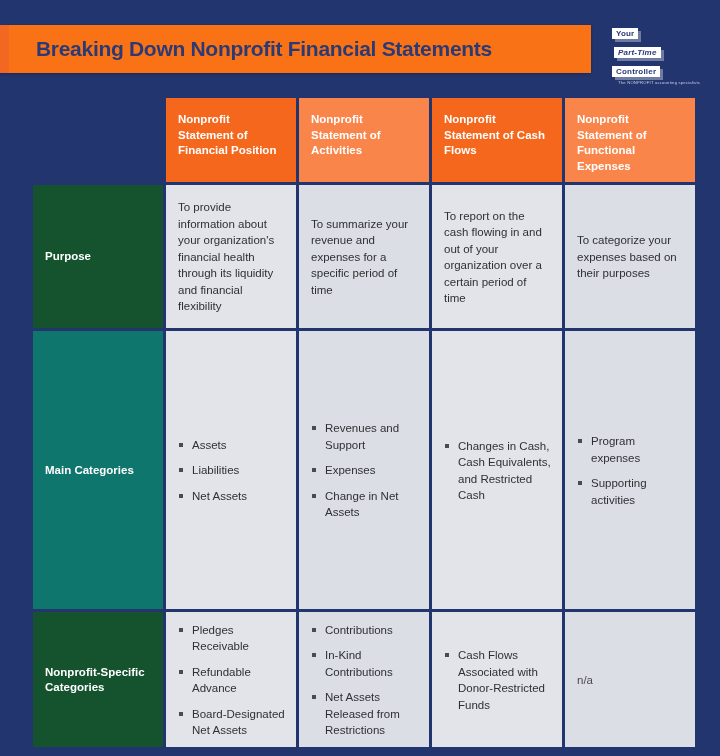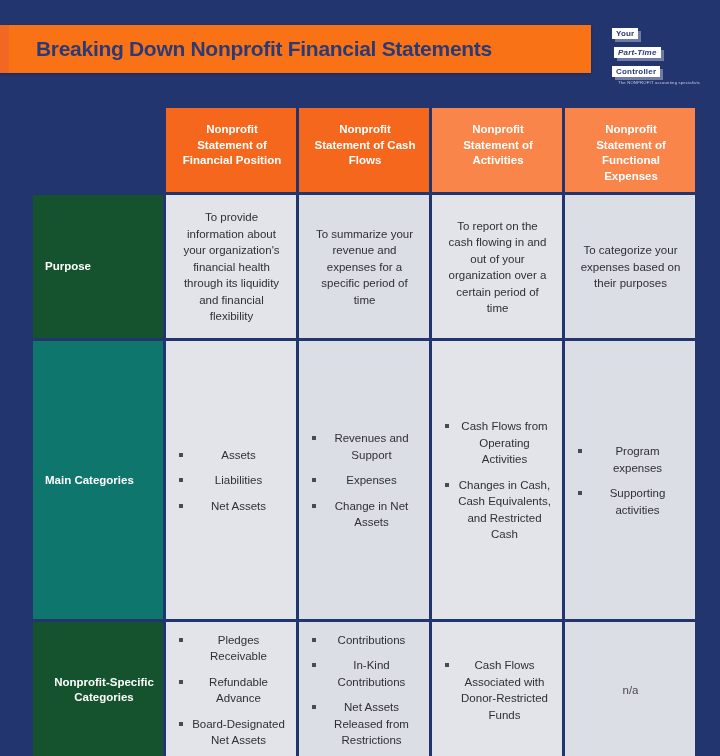--- a/index.html
+++ b/index.html
@@ -77,29 +77,28 @@
     letter-spacing: 0.2px;
     margin-left: 6px;
     margin-top: 1px;
     white-space: nowrap;
   }
 
   
   .table {
     position: absolute;
     left: 33px;
-    top: 108px;
+    top: 98px;
     width: 656px;
     height: 634px;
     display: grid;
     grid-template-columns: 130px 130px 130px 130px 130px;
     grid-template-rows: 84px 143px 278px 135px;
     column-gap: 3px;
     row-gap: 3px;
-    text-align: center;
   }
 
   .cell {
     box-sizing: border-box;
     overflow: hidden;
   }
 
   
   .hcell {
     padding: 14px 10px 8px 12px;
@@ -177,22 +176,22 @@
     <div class="logo-row r1">Your</div><br>
     <div class="logo-row r2">Part-Time</div><br>
     <div class="logo-row r3">Controller</div>
     <div class="logo-tag">The NONPROFIT accounting specialists</div>
   </div>
 
   <div class="table">
 
     <div class="cell hcell spacer"></div>
     <div class="cell hcell dark">Nonprofit Statement of Financial Position</div>
+    <div class="cell hcell light">Nonprofit Statement of Activities</div>
     <div class="cell hcell dark">Nonprofit Statement of Cash Flows</div>
-    <div class="cell hcell light">Nonprofit Statement of Activities</div>
     <div class="cell hcell light">Nonprofit Statement of Functional Expenses</div>
 
     <div class="cell rowlabel navy">Purpose</div>
     <div class="cell bcell">
         <p>To provide information about your organization's financial health through its liquidity and financial flexibility</p>
       </div>
     <div class="cell bcell alt">
         <p>To summarize your revenue and expenses for a specific period of time</p>
       </div>
     <div class="cell bcell">
@@ -212,21 +211,20 @@
       </div>
     <div class="cell bcell alt">
         <ul class="bullets">
           <li>Revenues and Support</li>
           <li>Expenses</li>
           <li>Change in Net Assets</li>
         </ul>
       </div>
     <div class="cell bcell">
         <ul class="bullets">
-          <li>Cash Flows from Operating Activities</li>
           <li>Changes in Cash, Cash Equivalents, and Restricted Cash</li>
         </ul>
       </div>
     <div class="cell bcell alt">
         <ul class="bullets">
           <li>Program expenses</li>
           <li>Supporting activities</li>
         </ul>
       </div>
 

